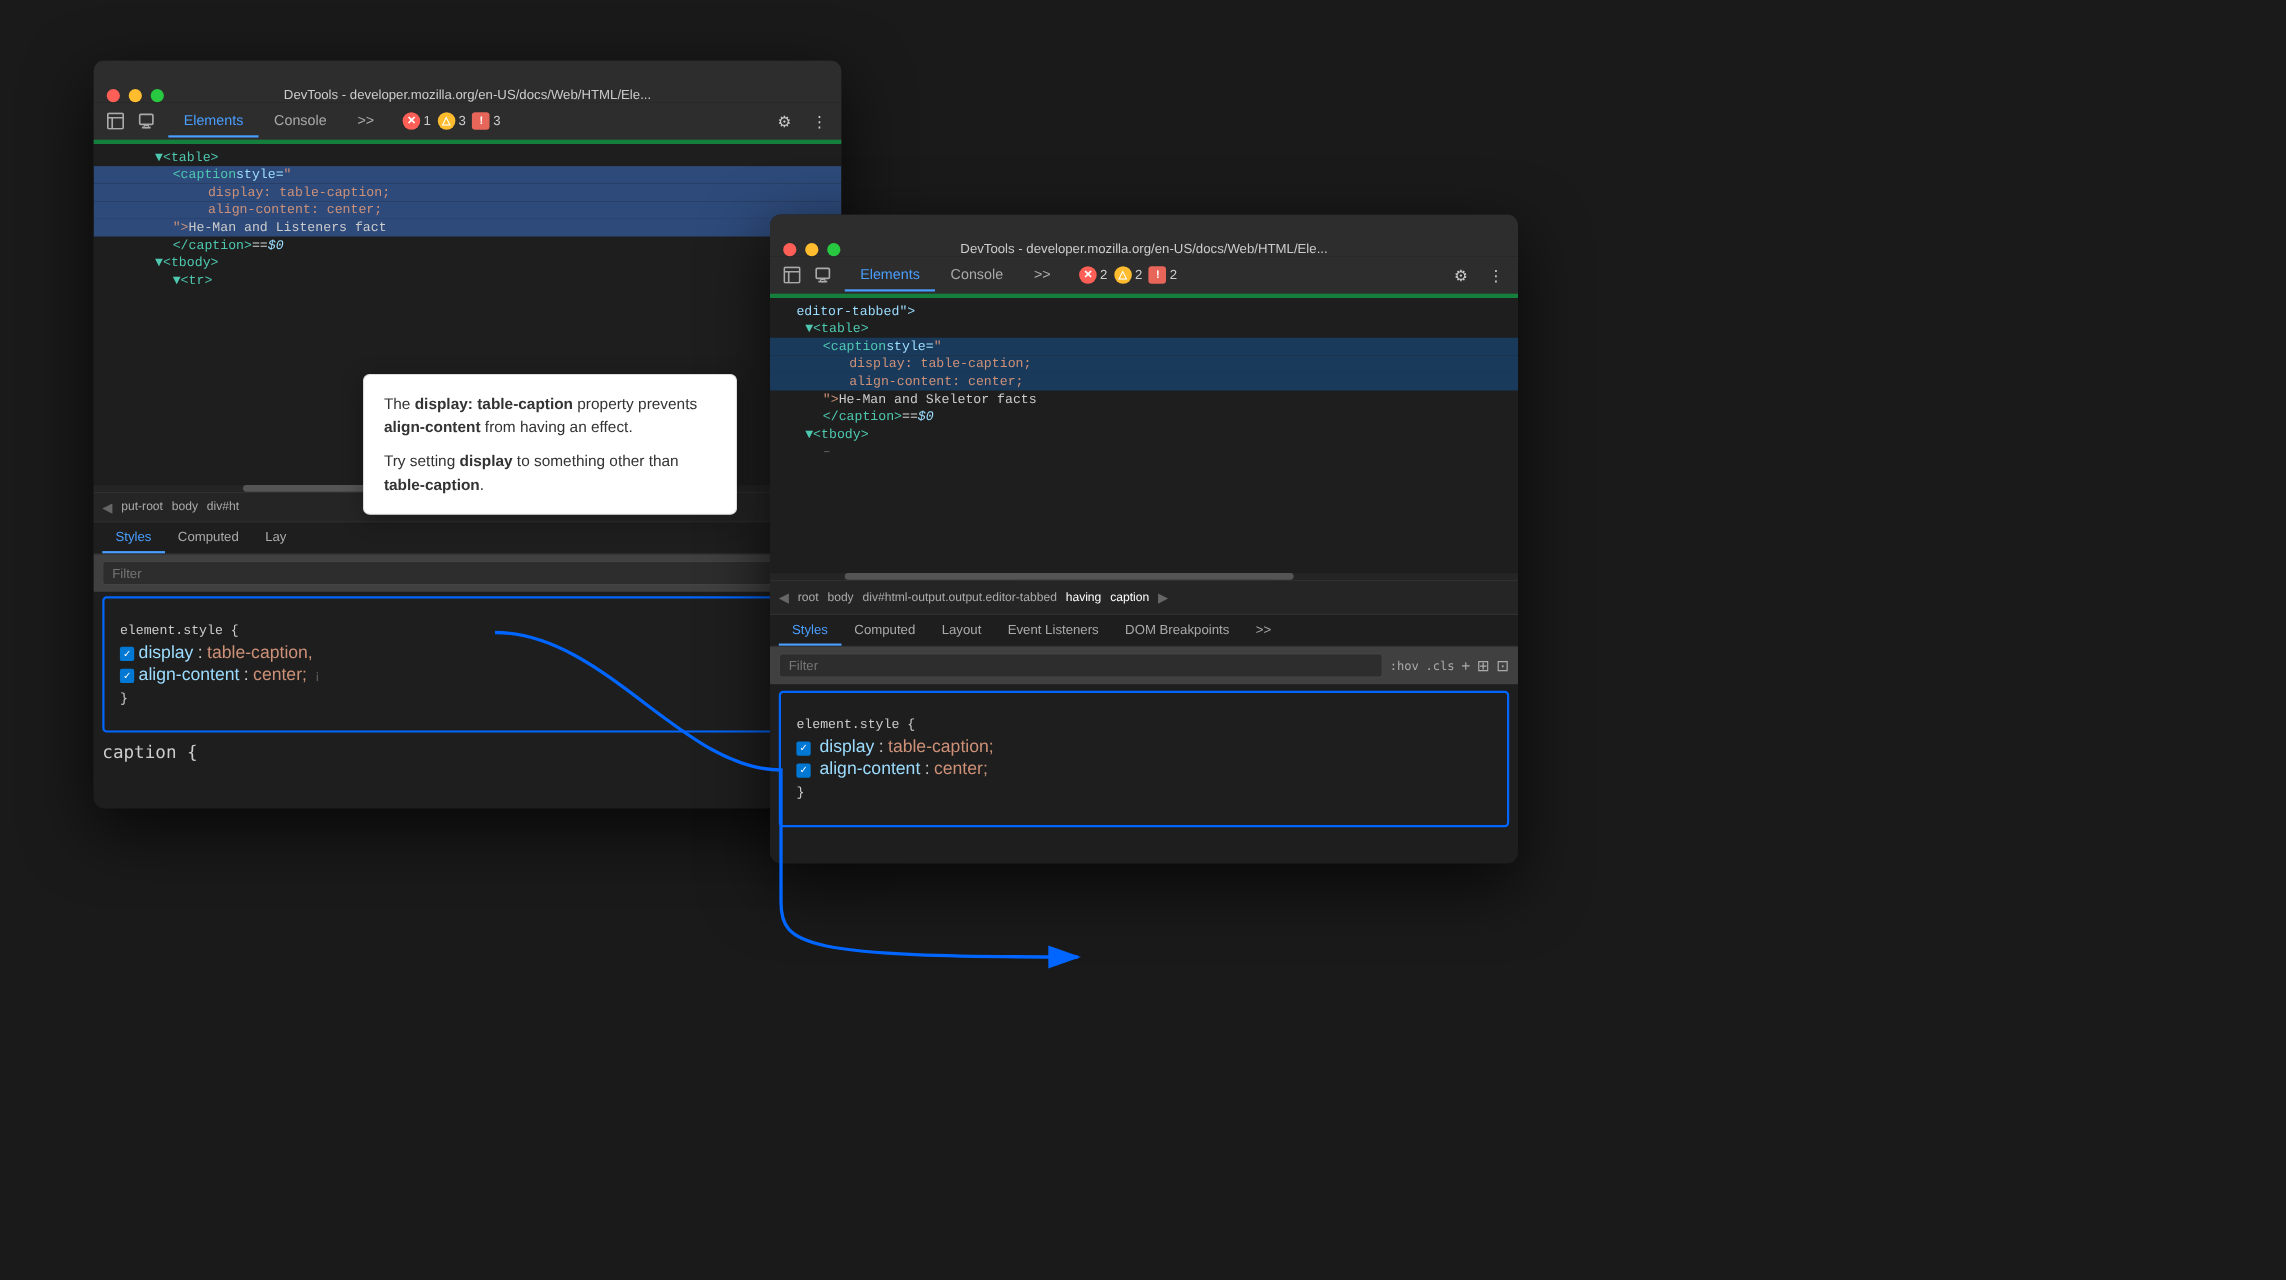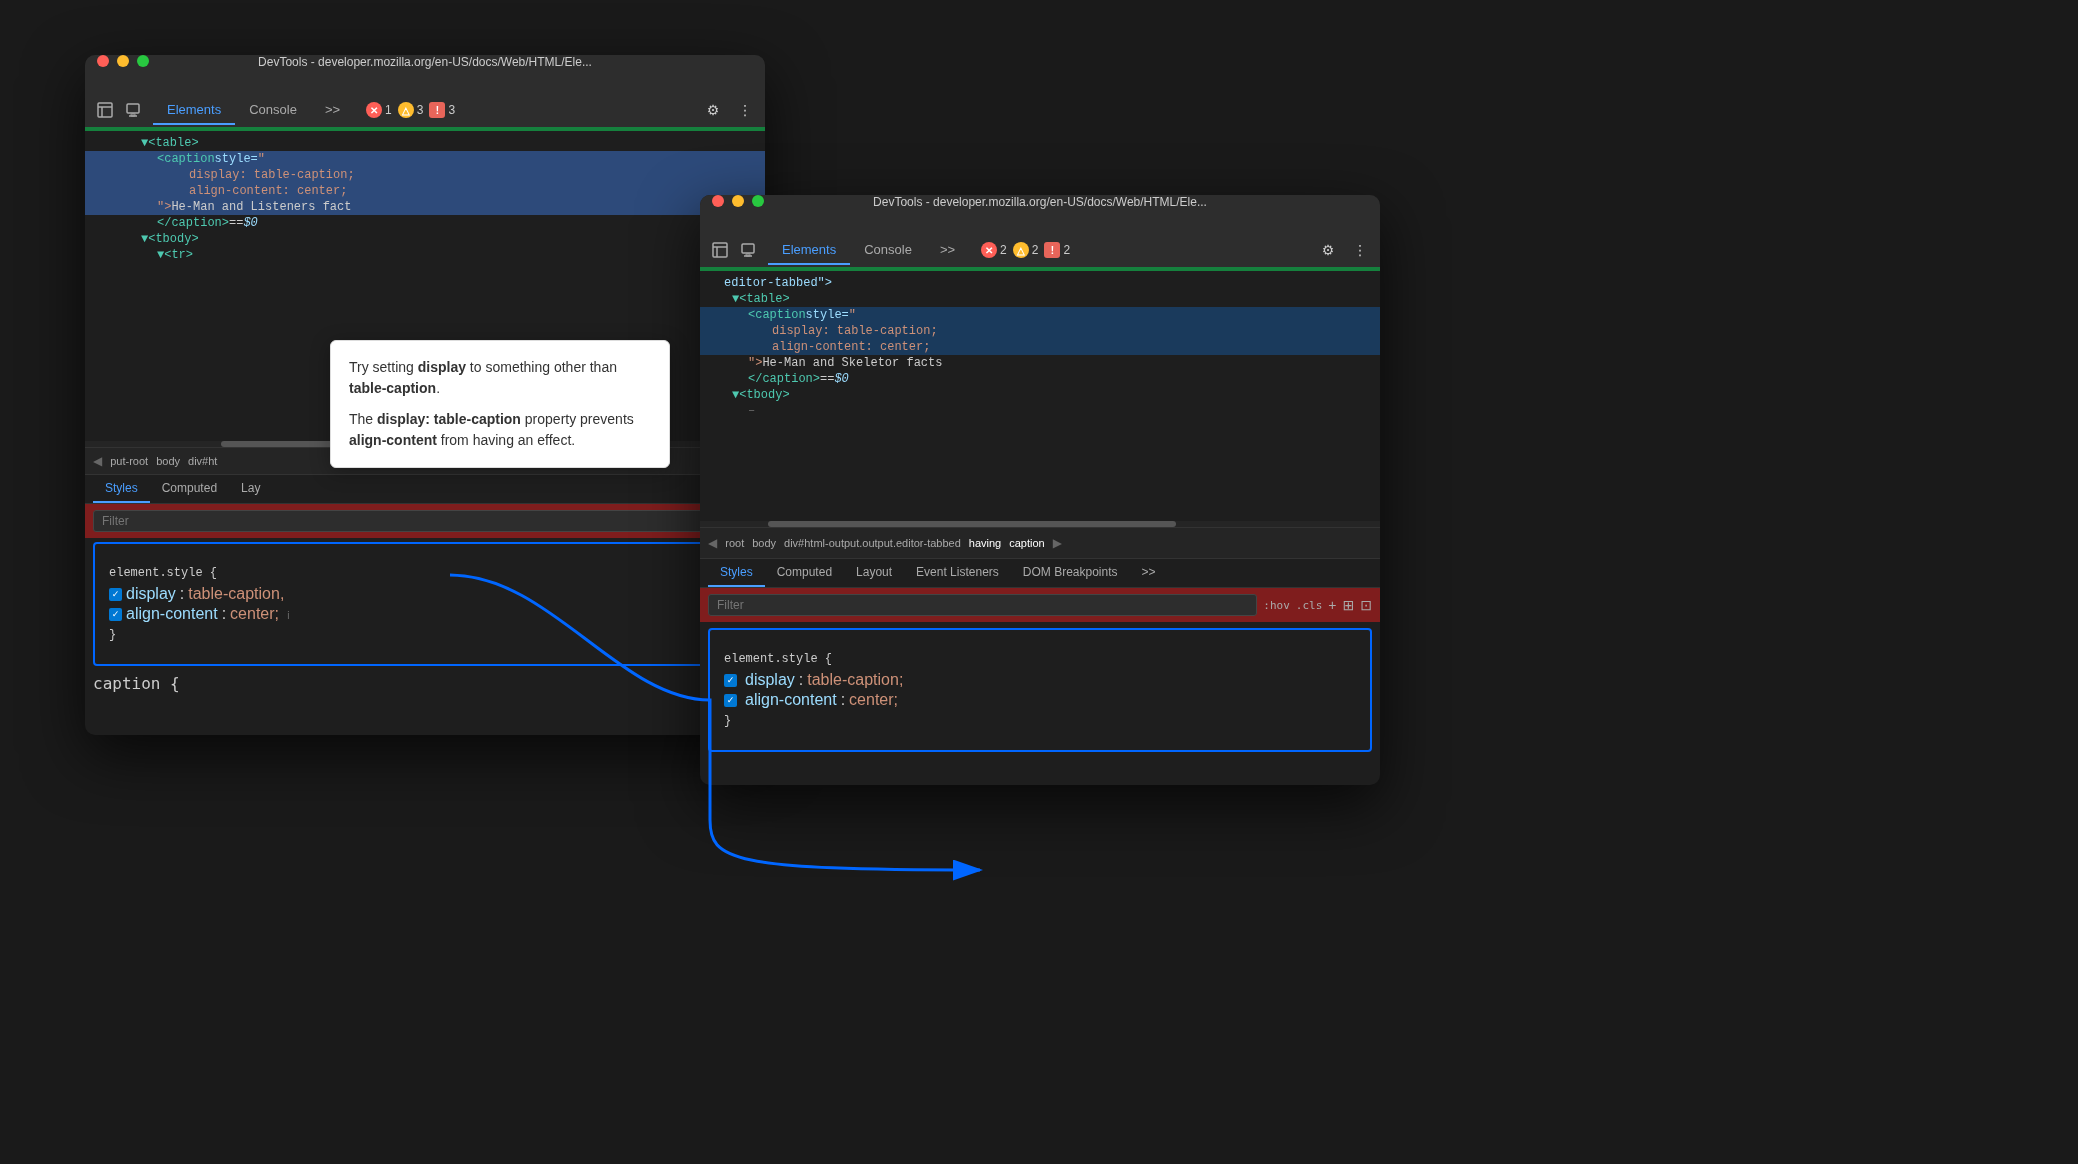--- a/index.html
+++ b/index.html
@@ -18,21 +18,21 @@
       background: #1e1e1e;
       border-radius: 10px;
       box-shadow: 0 20px 60px rgba(0,0,0,0.7);
       overflow: hidden;
     }
 
     .window-titlebar {
       background: #2d2d2d;
       height: 38px;
       display: flex;
-      align-items: flex-start;
+      align-items: flex-end;
       padding: 0 12px;
       gap: 8px;
       position: relative;
     }
 
     .traffic-light {
       width: 12px;
       height: 12px;
       border-radius: 50%;
       cursor: pointer;
@@ -213,21 +213,21 @@
     }
 
     .panel-tab.active {
       color: #4a9eff;
       border-bottom: 2px solid #4a9eff;
     }
 
     
     .filter-bar {
       padding: 6px 8px;
-      background: #7f1d1d;
+      background: #404040;
     }
 
     .filter-input {
       background: #2d2d2d;
       border: 1px solid #444;
       border-radius: 3px;
       color: #ccc;
       font-size: 12px;
       padding: 3px 8px;
       outline: none;
@@ -634,24 +634,24 @@
       </div>
       <div class="css-rule">
         <span class="css-brace">}</span>
       </div>
     </div>
   </div>
 </div>
 
 <div class="explanation-box" style="left: 330px; top: 340px; width: 360px;">
   <p>
-    <span>Try setting </span><span class="explanation-bold">display</span><span> to something other than </span><span class="explanation-bold">table-caption</span><span>.</span>
+    <span>The </span><span class="explanation-bold">display: table-caption</span><span> property prevents </span><span class="explanation-bold">align-content</span><span> from having an effect.</span>
   </p>
   <p>
-    <span>The </span><span class="explanation-bold">display: table-caption</span><span> property prevents </span><span class="explanation-bold">align-content</span><span> from having an effect.</span>
+    <span>Try setting </span><span class="explanation-bold">display</span><span> to something other than </span><span class="explanation-bold">table-caption</span><span>.</span>
   </p>
 </div>
 
 <svg class="blue-arrow-svg" style="left:0;top:0;width:2078px;height:1164px;pointer-events:none;">
 
   <defs>
     <marker id="arrowhead" markerWidth="10" markerHeight="7" refX="9" refY="3.5" orient="auto">
       <polygon points="0 0, 10 3.5, 0 7" fill="#0066ff"></polygon>
     </marker>
   </defs>

